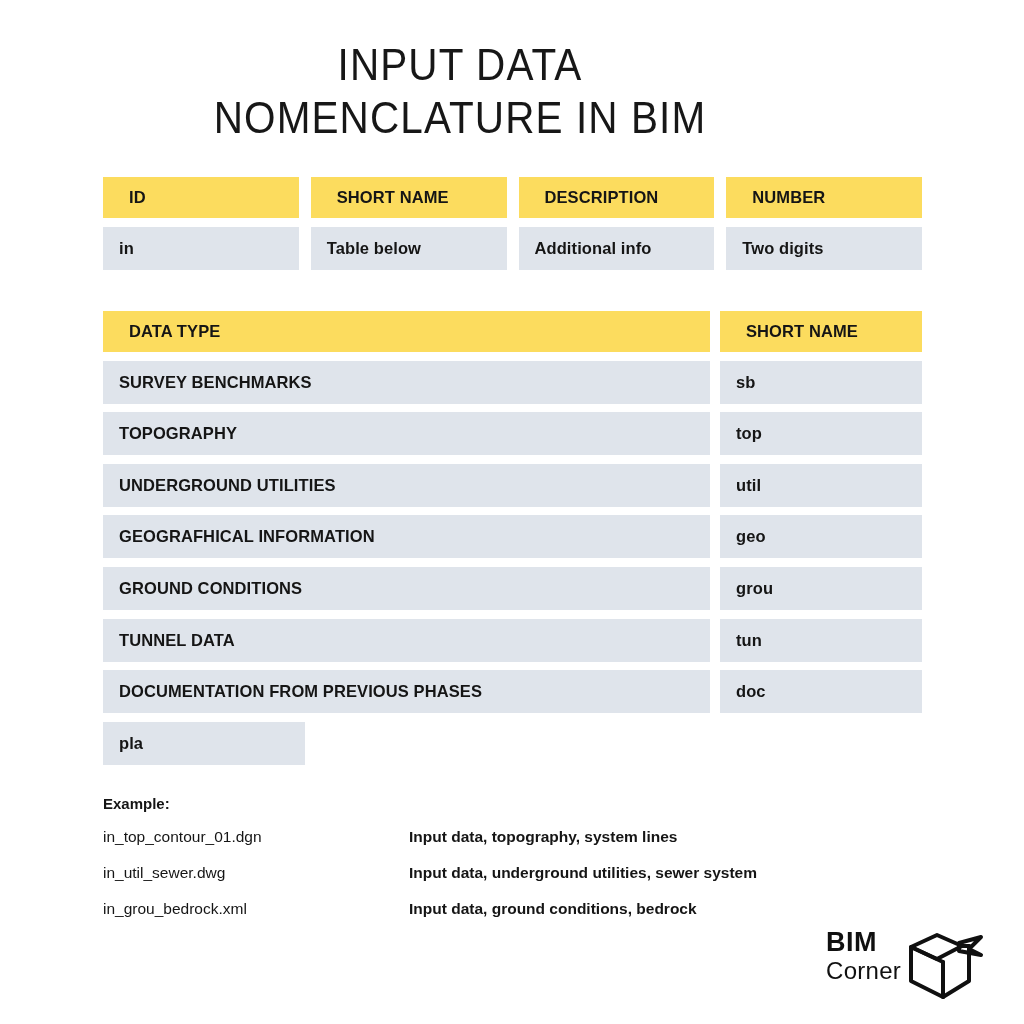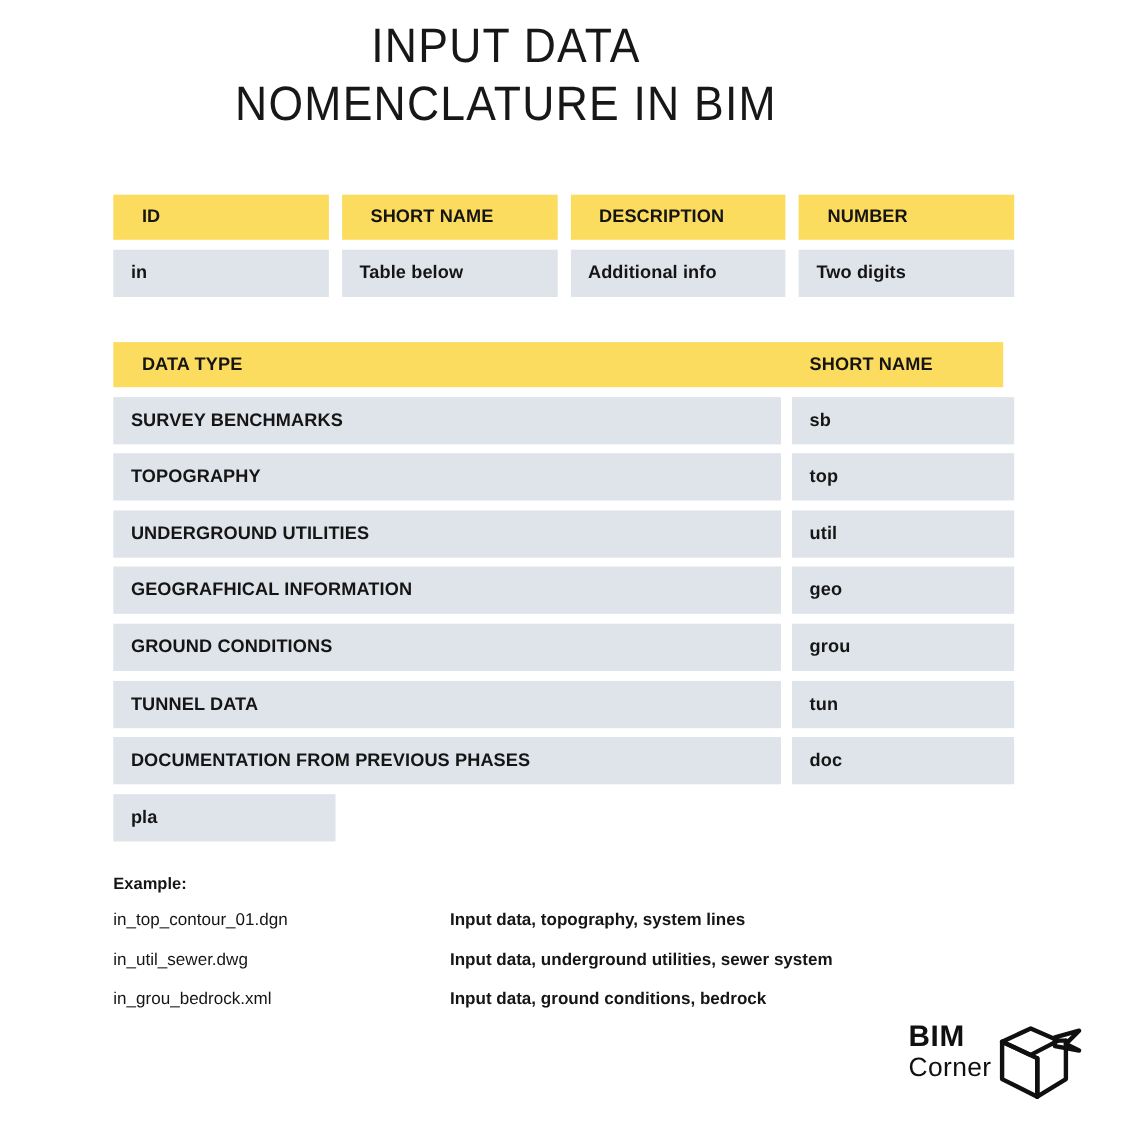--- a/index.html
+++ b/index.html
@@ -12,21 +12,21 @@
     background: #ffffff;
     font-family: "Liberation Sans", sans-serif;
     color: #111111;
     overflow: hidden;
     position: relative;
   }
 
   
   .title-block {
     width: 920px;
-    padding-top: 15px;
+    padding-top: 38px;
     text-align: center;
   }
   .title-line {
     font-family: "Liberation Sans", sans-serif;
     font-size: 44px;
     font-weight: 400;
     letter-spacing: 1.2px;
     line-height: 53px;
     color: #171717;
     transform: scaleX(0.92);
@@ -69,21 +69,21 @@
   }
 
   
   #table-one { top: 177px; }
   #table-one .row { gap: 12px; }
   #table-one .cell { width: 195.75px; flex: 0 0 195.75px; }
   #table-one .row + .row { margin-top: 9px; }
 
   
   #table-two { top: 311px; }
-  #table-two .row { gap: 0; border-radius: 19px; }
+  #table-two .row { gap: 10px; border-radius: 19px; }
   #table-two .cell.wide   { width: 607px; flex: 0 0 607px; }
   #table-two .cell.narrow { width: 202px; flex: 0 0 202px; }
   #table-two .row + .row { margin-top: 8.6px; justify-content: space-between; }
 
   
   #example-block {
     top: 789px;
   }
   .example-heading {
     font-size: 15px;

